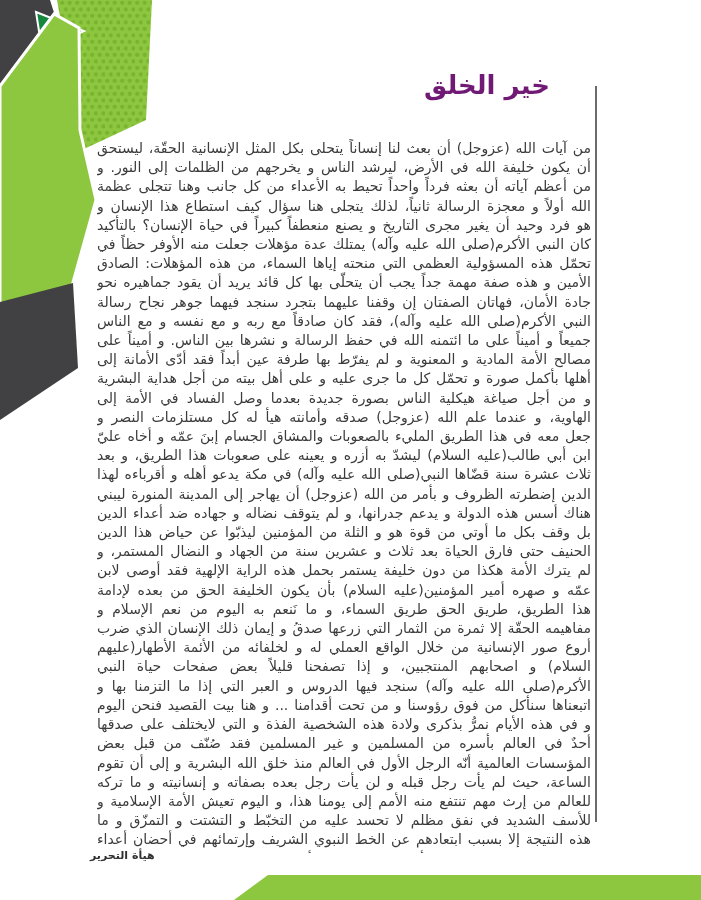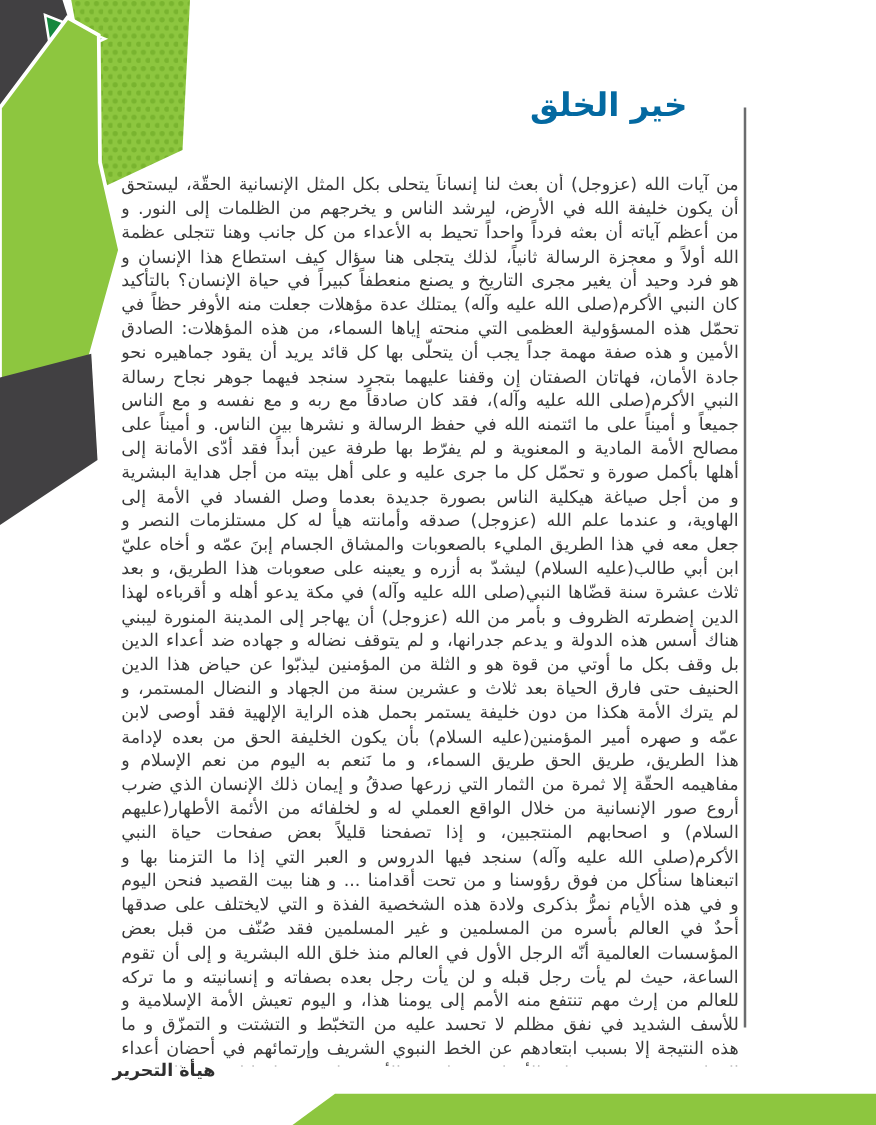--- a/index.html
+++ b/index.html
@@ -12,21 +12,21 @@
     font-family:"DejaVu Sans", sans-serif;
   }
   .decor{position:absolute;top:0;left:0;pointer-events:none;}
   .page-title{
     position:absolute;
     top:70px;
     right:151px;
     margin:0;
     font-size:26px;
     font-weight:bold;
-    color:#0369a1;
+    color:#701a75;
     direction:rtl;
     letter-spacing:0;
   }
   .v-rule{
     position:absolute;
     left:595px;top:86px;
     width:2px;height:736px;
     background:#6b6c6e;
   }
   .body-text{
@@ -37,21 +37,21 @@
     direction:rtl;
     text-align:justify;
     font-size:14px;
     line-height:19.2px;
     color:#3b3b3b;
     word-spacing:1px;
   }
   .signature{
     position:absolute;
     top:849px;left:90px;
-    font-size:14px;
+    font-size:11px;
     font-weight:bold;
     color:#2f2f2f;
     direction:rtl;
   }
 </style>
 </head>
 <body>
 
 <div class="page">
 

